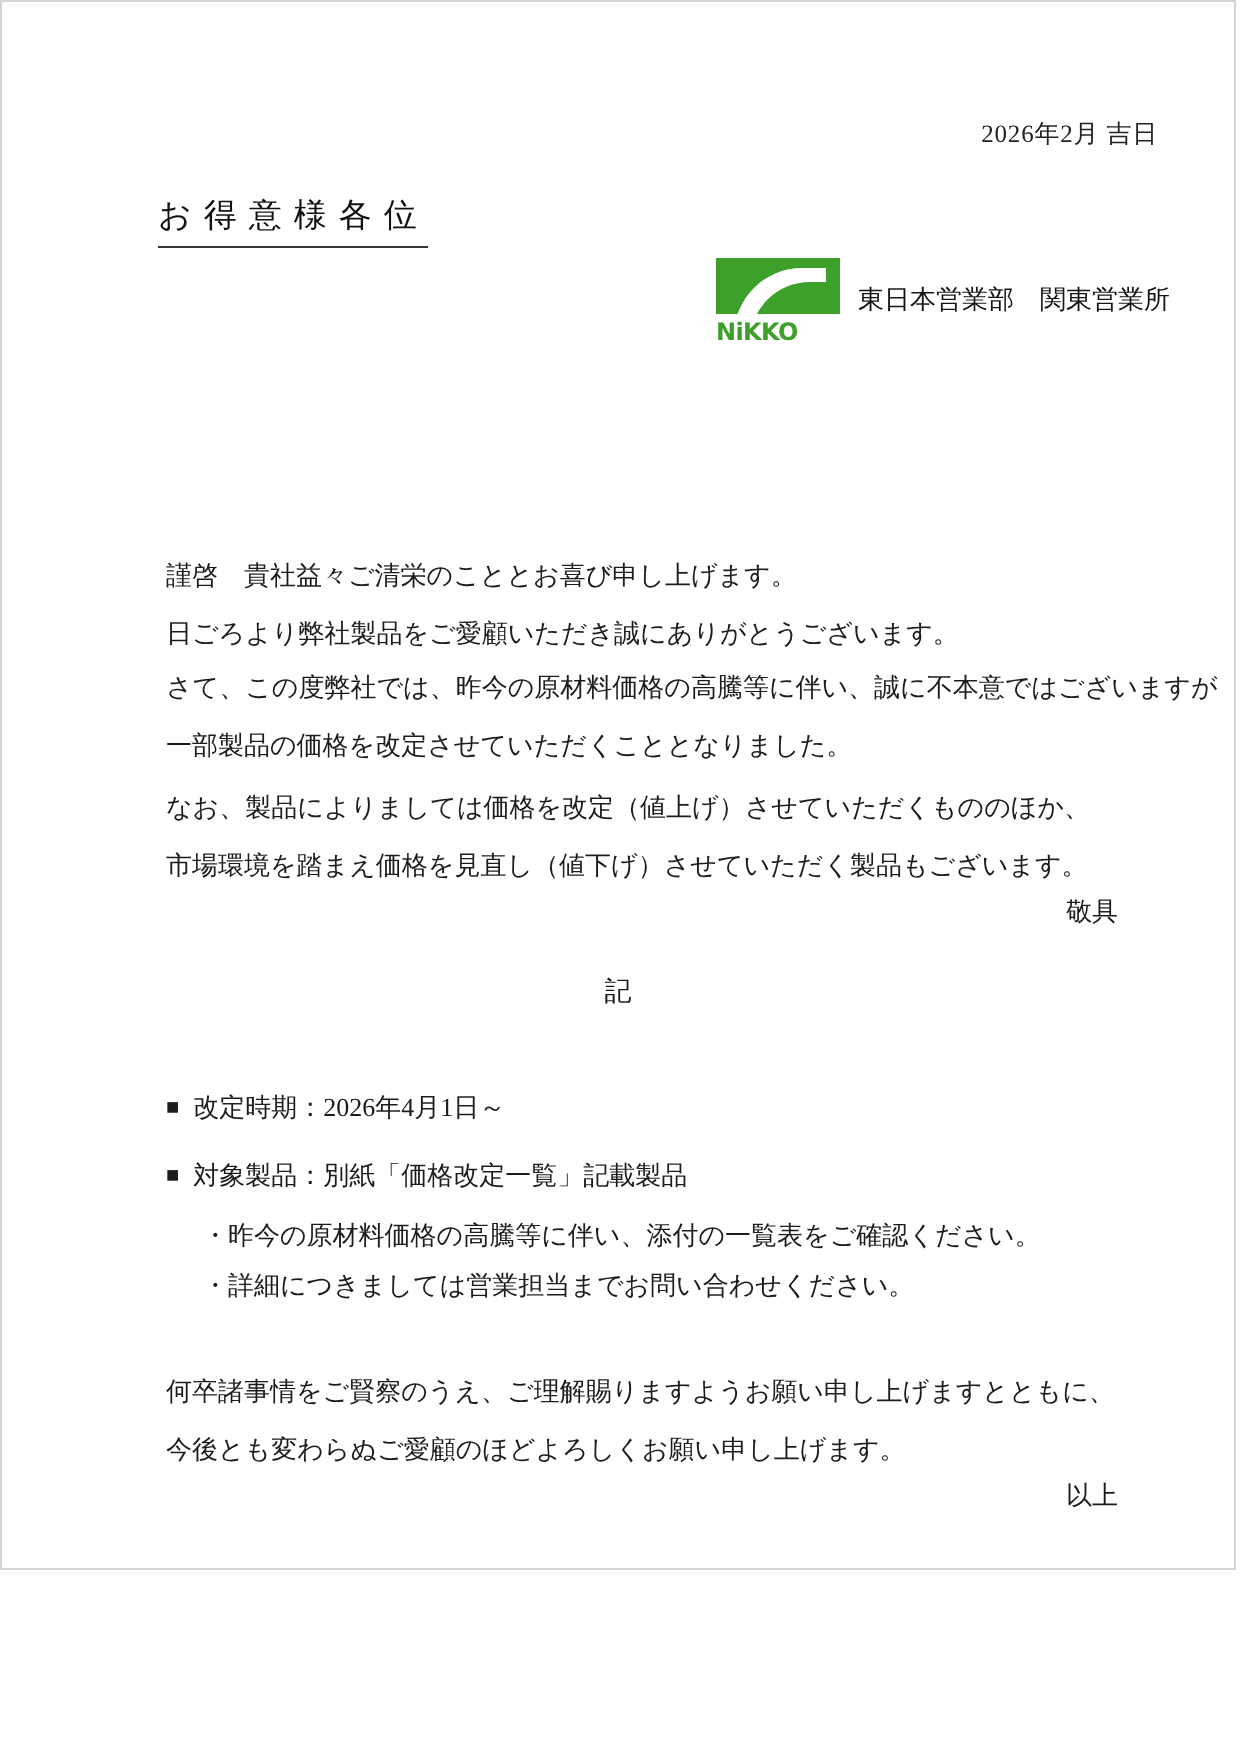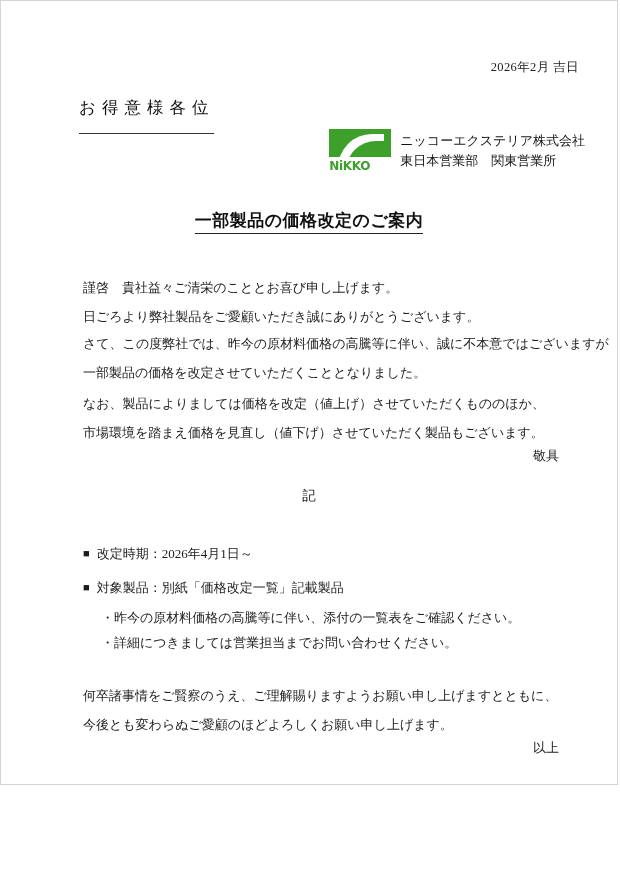--- a/index.html
+++ b/index.html
@@ -43,21 +43,21 @@
     color: #222;
   }
 
   
   .addressee {
     position: absolute;
     left: 78px;
     top: 96px;
     font-size: 16.5px;
     letter-spacing: 6px;
-    padding-bottom: 14px;
+    padding-bottom: 4px;
     border-bottom: 1px solid #333;
     color: #111;
     display: inline-block;
   }
 
   
   .sender {
     position: absolute;
     right: 32px;
     top: 128px;
@@ -224,28 +224,24 @@
     <div class="sender">
       <div class="logo-wrap">
         <div class="logo-mark">
           <div class="blk"></div>
           <div class="arc-outer"></div>
           <div class="arc-inner"></div>
         </div>
         <div class="logo-text">NiKKO</div>
       </div>
       <div class="sender-lines">
-        <div class="l1">ニッコーエクステリア株式会社</div>
         <div class="l2">東日本営業部　関東営業所</div>
       </div>
     </div>
 
-    <div class="doc-title">
-      <span>一部製品の価格改定のご案内</span>
-    </div>
 
     <div class="body-block p1">
       <p>謹啓　貴社益々ご清栄のこととお喜び申し上げます。</p>
       <p>日ごろより弊社製品をご愛顧いただき誠にありがとうございます。</p>
     </div>
 
     <div class="body-block p3">
       <p>なお、製品によりましては価格を改定（値上げ）させていただくもののほか、</p>
       <p>市場環境を踏まえ価格を見直し（値下げ）させていただく製品もございます。</p>
     </div>

